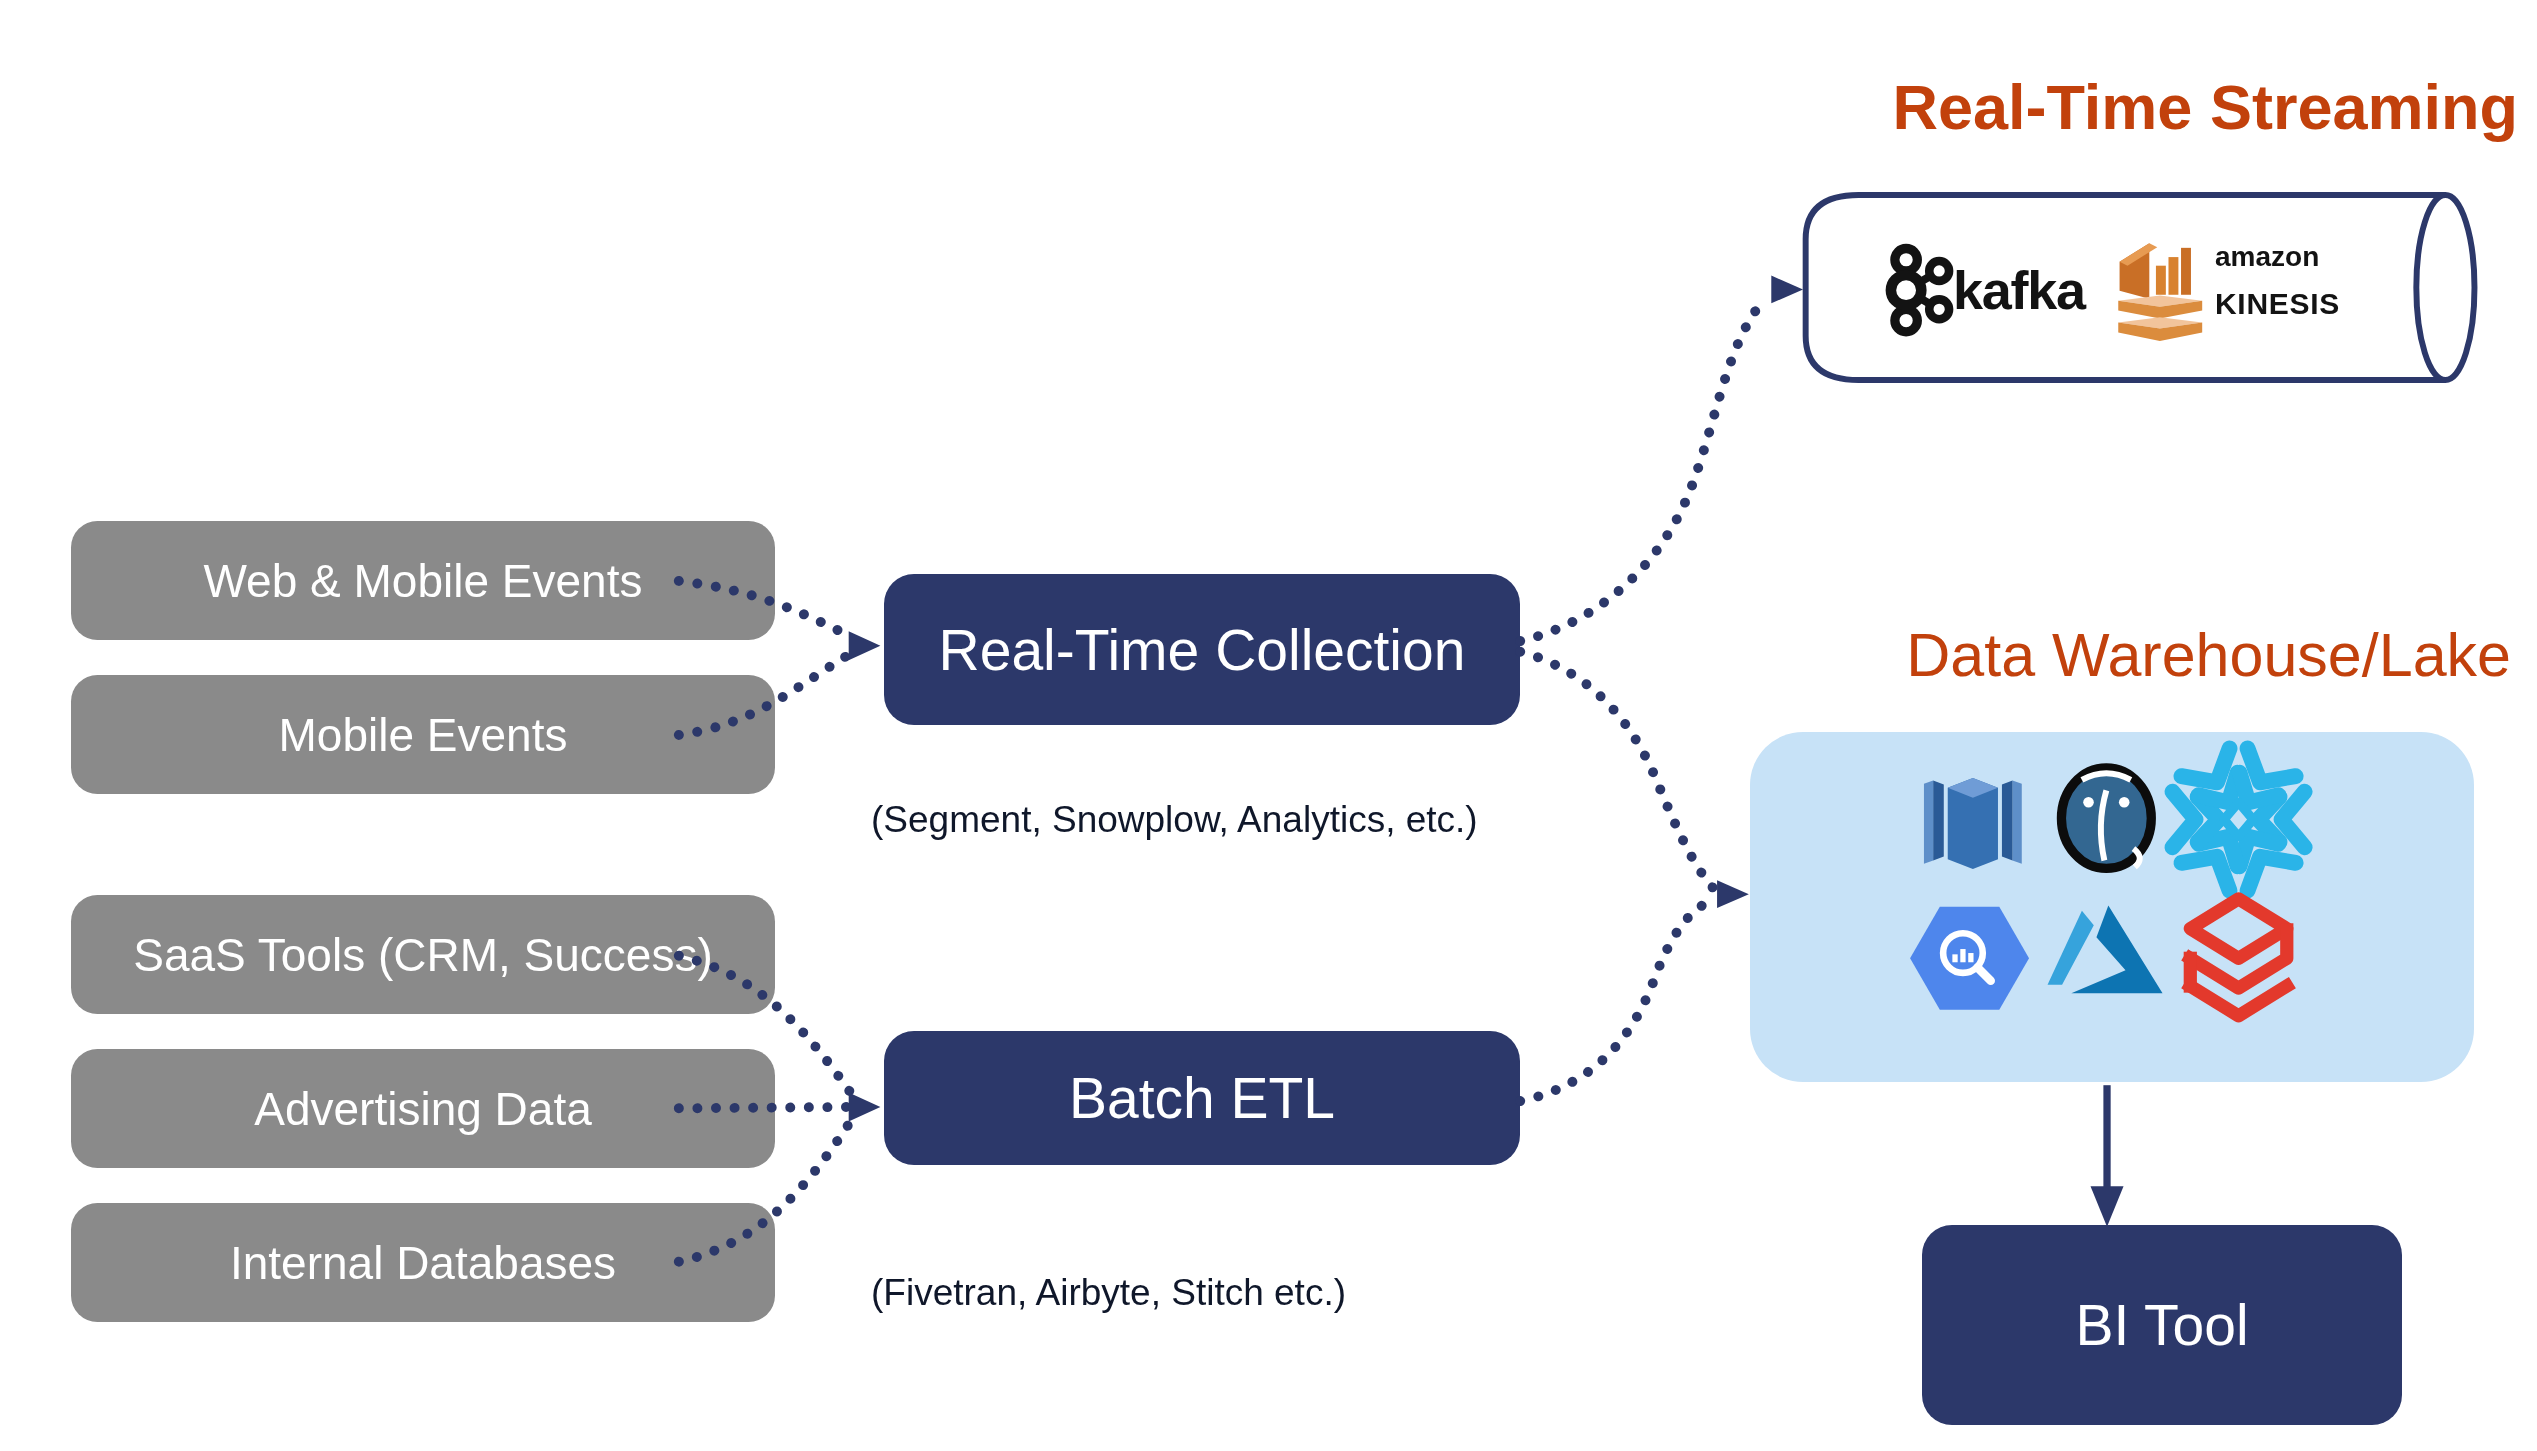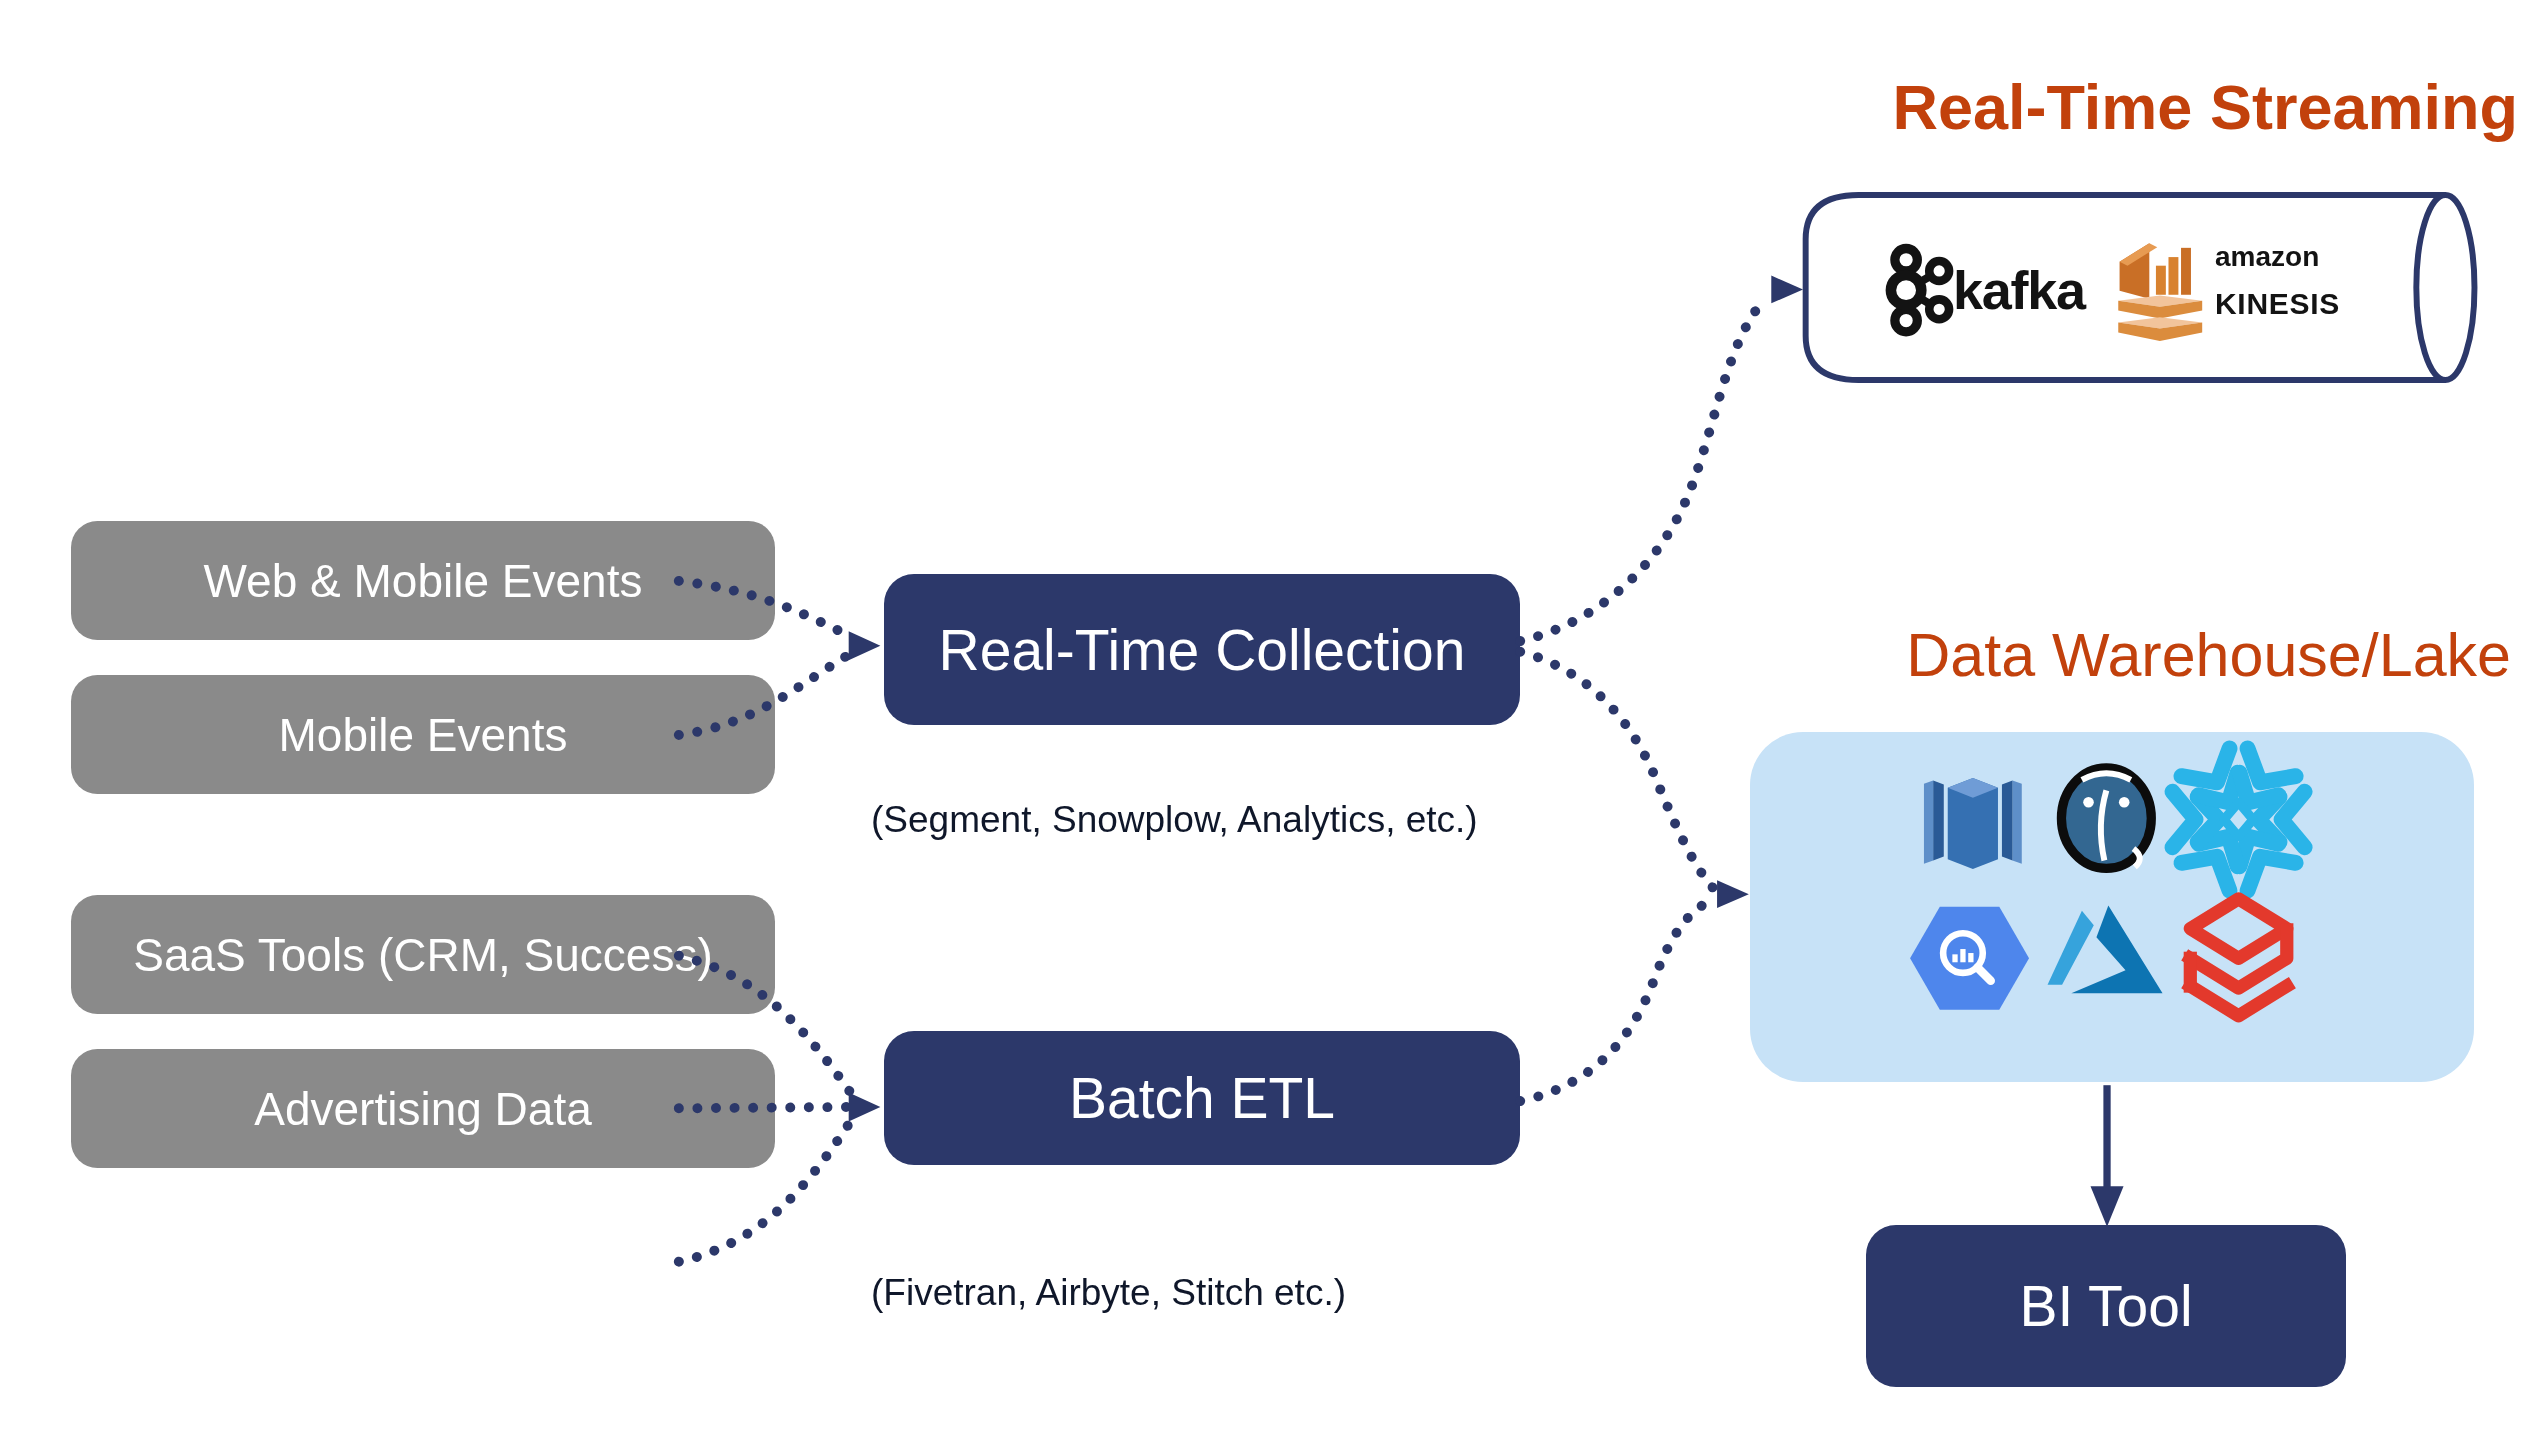--- a/index.html
+++ b/index.html
@@ -23,21 +23,21 @@
   .subtitle{
     color:#0f172a;font-size:37px;z-index:1;text-align:left;margin-top:48px;
   }
   .big-title{color:#c2410c;z-index:3;text-align:right;white-space:nowrap;}
   #streaming-title{left:1751px;top:71px;width:767px;font-size:63px;font-weight:700;}
   #warehouse-title{left:1718px;top:620px;width:793px;font-size:61px;font-weight:400;}
   #warehouse-panel{
     left:1750px;top:732px;width:724px;height:350px;border-radius:53px;
     background:#c7e2f7;z-index:1;
   }
-  #bi-box{left:1866px;top:1225px;width:480px;height:162px;}
+  #bi-box{left:1922px;top:1225px;width:480px;height:200px;}
   #rtc-box{left:884px;top:574px;width:636px;height:151px;}
   #batch-box{left:884px;top:1031px;width:636px;height:134px;}
   #rtc-sub{left:871px;top:751px;width:661px;}
   #batch-sub{left:871px;top:1224px;width:661px;}
   #arrow-layer{left:0;top:0;z-index:2;pointer-events:none;}
   .brandtext{z-index:3;color:#131313;white-space:nowrap;}
   #kafka-text{left:1953px;top:259px;font-size:54px;font-weight:700;letter-spacing:-1.3px;}
   #amazon-text{left:2215px;top:243px;font-size:28px;font-weight:700;line-height:1;}
   #kinesis-text{left:2215px;top:289px;font-size:30px;font-weight:700;line-height:1;letter-spacing:0.7px;}
 </style>
@@ -51,20 +51,23 @@
   </div>
   <div class="abs node src-box" style="top:675px">
     <span>Mobile Events</span>
   </div>
   <div class="abs node src-box" style="top:895px">
     <span>SaaS Tools (CRM, Success)</span>
   </div>
   <div class="abs node src-box" style="top:1049px">
     <span>Advertising Data</span>
   </div>
+  <div class="abs node src-box" style="top:1203px">
+    <span>Internal Databases</span>
+  </div>
 
   <div id="rtc-box" class="abs node navy-box pipe-label">
     <span>Real-Time Collection</span>
   </div>
   <div id="rtc-sub" class="abs subtitle">(Segment, Snowplow, Analytics, etc.)</div>
 
   <div id="batch-box" class="abs node navy-box pipe-label">
     <span>Batch ETL</span>
   </div>
   <div id="batch-sub" class="abs subtitle">(Fivetran, Airbyte, Stitch etc.)</div>

